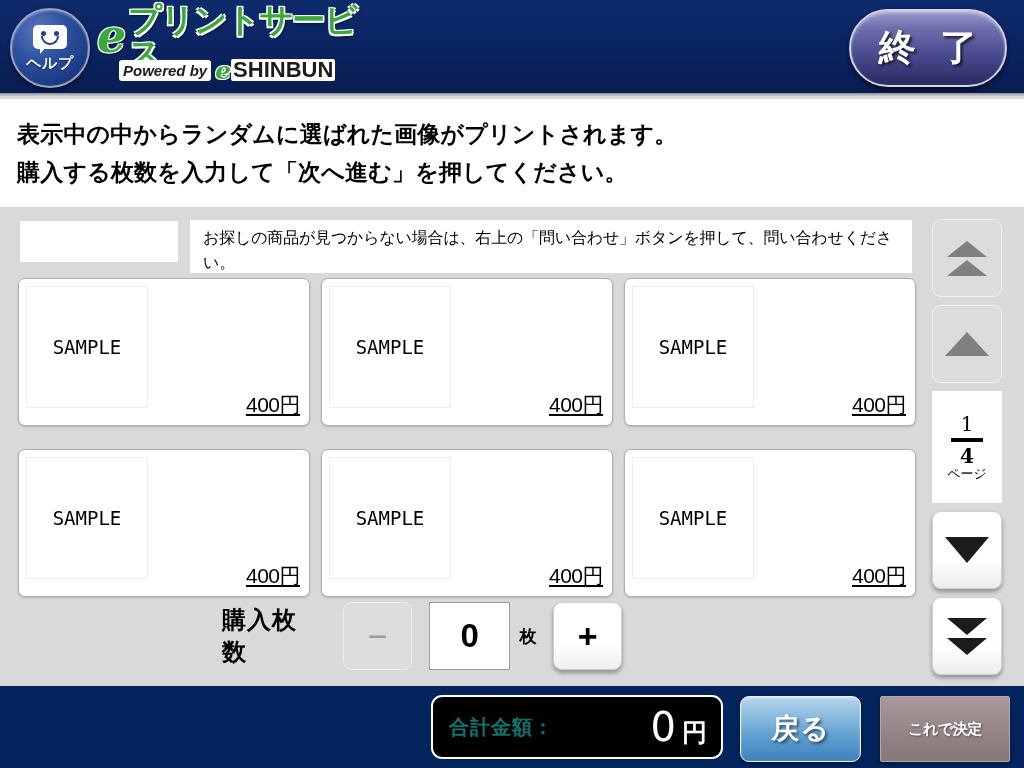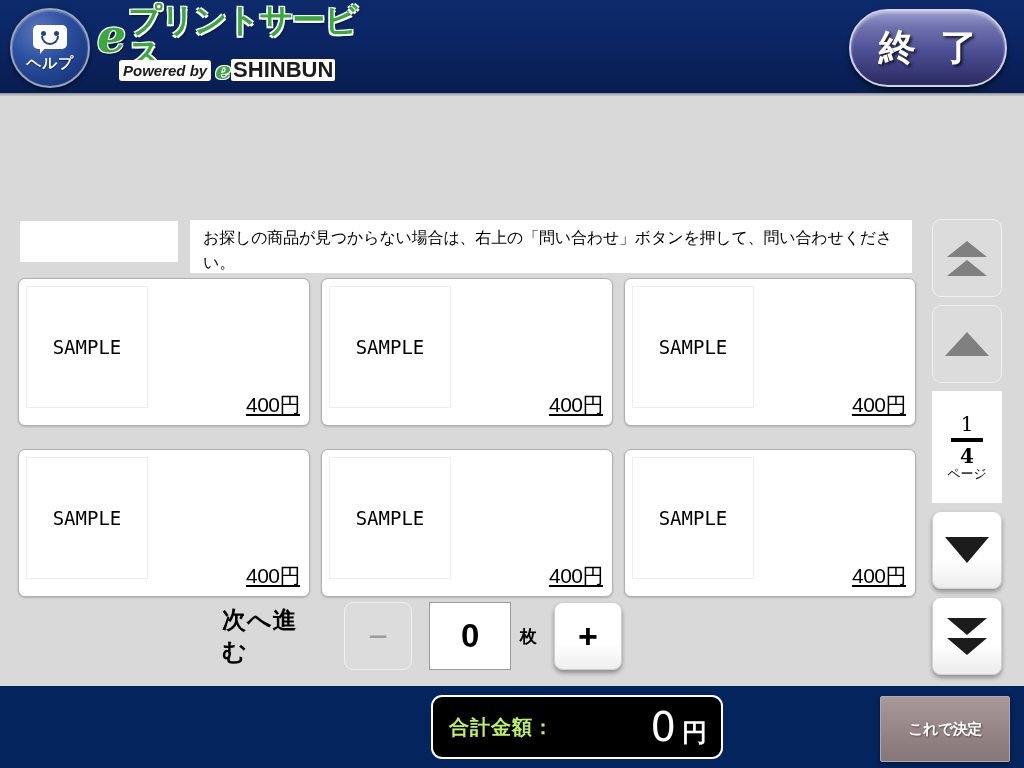--- a/index.html
+++ b/index.html
@@ -208,21 +208,21 @@
 
   
   .footer {
     position: absolute; left: 0; top: 686px; width: 1024px; height: 82px; background: #03245c;
   }
   .total-box {
     position: absolute; left: 431px; top: 9px; width: 292px; height: 64px;
     background: #000; border: 2px solid #fff; border-radius: 11px;
     display: flex; align-items: center; justify-content: space-between; padding: 0 14px 0 16px;
   }
-  .total-label { color: #bef264; font-size: 20px; font-weight: bold; letter-spacing: 1px; }
+  .total-label { color: #0f766e; font-size: 20px; font-weight: bold; letter-spacing: 1px; }
   .total-amount { color: #fff; display: flex; align-items: baseline; }
   .total-amount .num { font-size: 40px; font-weight: normal; font-family: "DejaVu Sans", sans-serif; }
   .total-amount .yen { font-size: 25px; font-weight: bold; margin-left: 6px; }
 
   .back-btn {
     position: absolute; left: 740px; top: 696px; width: 121px; height: 66px; border-radius: 9px;
     background: linear-gradient(180deg,#b6d4ea 0%, #8bbcdf 30%, #5f9fd0 62%, #4a8dc4 85%, #3f83bd 100%);
     border: 1px solid #e9f1f8;
     box-shadow: 0 2px 4px rgba(0,0,0,.4), inset 0 1px 2px rgba(255,255,255,.55);
     display: flex; align-items: center; justify-content: center;
@@ -275,20 +275,26 @@
         <span class="logo-e2">e</span>
         <span class="logo-shinbun">SHINBUN</span>
       </div>
     </div>
 
     <div class="exit-btn">
       <span>終 了</span>
     </div>
   </div>
 
+  <div class="instruct">
+    <div class="instruct-text">
+      <div>表示中の中からランダムに選ばれた画像がプリントされます。</div>
+      <div>購入する枚数を入力して「次へ進む」を押してください。</div>
+    </div>
+  </div>
 
   <div class="content">
 
     <div class="blank-box"></div>
 
     <div class="notice-box">
       <p>お探しの商品が見つからない場合は、右上の「問い合わせ」ボタンを押して、問い合わせください。</p>
     </div>
 
     <div class="grid">
@@ -324,21 +330,21 @@
       </div>
       <div class="tile">
         <div class="thumb">
             <span>SAMPLE</span>
           </div>
         <div class="price">400円</div>
       </div>
     </div>
 
     <div class="qty-row">
-      <span class="qty-label">次へ進む</span>
+      <span class="qty-label">購入枚数</span>
       <div class="qty-btn minus">
         <span>−</span>
       </div>
       <div class="qty-value">0</div>
       <span class="qty-unit">枚</span>
       <div class="qty-btn plus">
         <span>+</span>
       </div>
     </div>
 
@@ -369,18 +375,21 @@
   <div class="footer">
     <div class="total-box">
       <span class="total-label">合計金額：</span>
       <span class="total-amount">
         <span class="num">0</span>
         <span class="yen">円</span>
       </span>
     </div>
   </div>
 
+  <div class="back-btn">
+    <span>戻る</span>
+  </div>
 
   <div class="next-btn">
     <span class="top">これで決定</span>
   </div>
 
 </div>
 
 </body></html>

